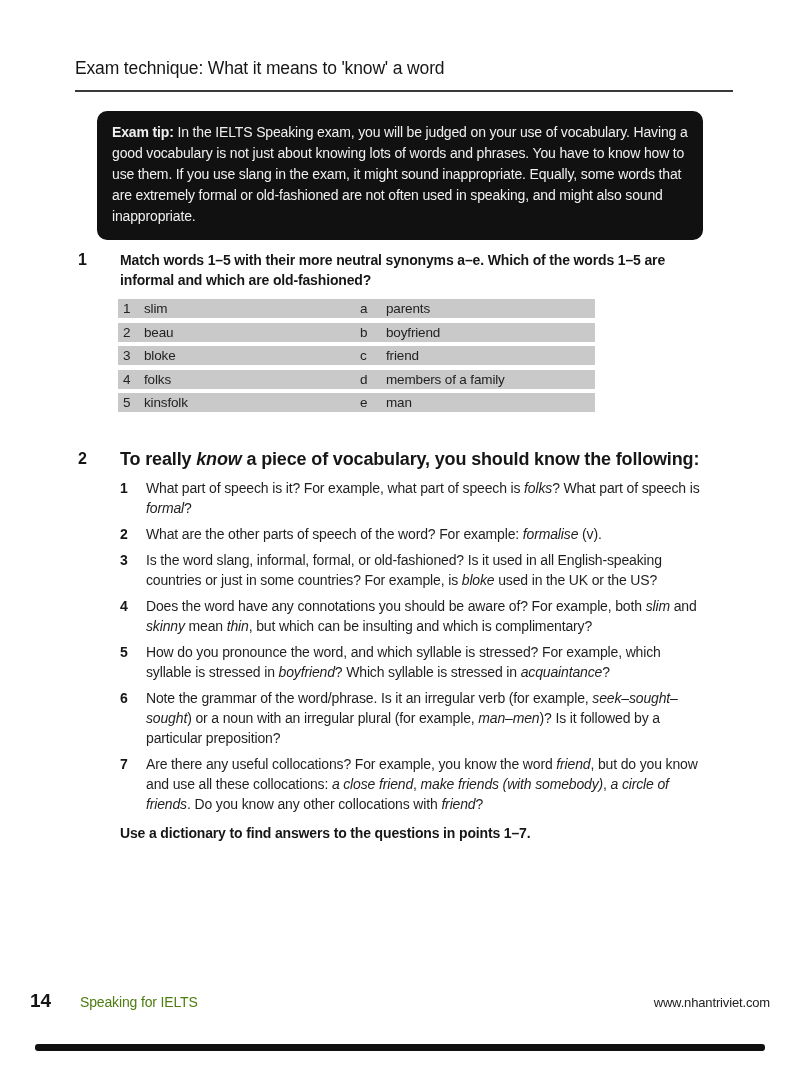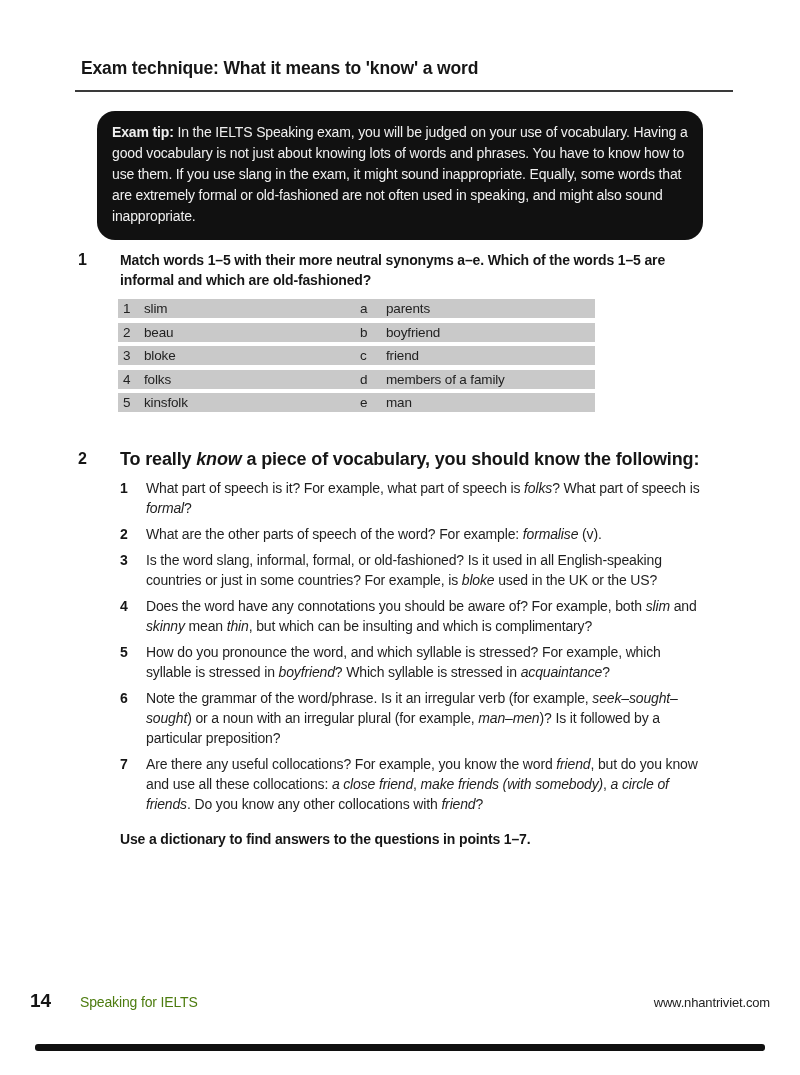--- a/index.html
+++ b/index.html
@@ -10,31 +10,31 @@
   *{margin:0;padding:0;box-sizing:border-box;}
   html,body{width:800px;height:1075px;}
   body{
     position:relative;
     background:#ffffff;
     font-family:"Liberation Sans","DejaVu Sans",sans-serif;
     color:var(--text);
     letter-spacing:-0.15px;
   }
   .page-title{
-    position:absolute;left:81px;top:58px;width:660px;
-    font-size:17.5px;font-weight:bold;color:#161616;
+    position:absolute;left:75px;top:58px;width:660px;
+    font-size:17.5px;font-weight:normal;color:#161616;
   }
   .title-rule{
     position:absolute;left:75px;top:90px;width:658px;height:2px;
     background:#3a3a3a;
   }
   .tip-box{
     position:absolute;left:97px;top:111px;width:606px;
     background:var(--tip-bg);
-    border-radius:18px;
+    border-radius:10px;
     padding:11px 15px 13px 15px;
     color:#f0f0f0;
     font-size:14px;line-height:21px;
   }
   .exercise{
     position:absolute;display:flex;
   }
   .ex1{left:78px;top:251px;width:652px;}
   .ex2{left:78px;top:450px;width:652px;}
   .ex-num{
@@ -67,21 +67,21 @@
     display:flex;margin-bottom:6px;max-width:586px;
   }
   .li-num{
     flex:0 0 26px;font-size:14px;line-height:20px;font-weight:bold;color:#161616;
   }
   .li-text{
     flex:1;font-size:14px;line-height:20px;color:#1f1f1f;
   }
   .ex2-closing{
     font-size:14px;line-height:19px;font-weight:bold;color:#161616;
-    margin-top:16px;
+    margin-top:10px;
   }
   .footer{
     position:absolute;left:0;top:990px;width:800px;height:30px;padding-left:20px;
   }
   .footer-pagenum{
     position:absolute;left:30px;top:0;
     font-size:19px;font-weight:bold;color:#141414;
   }
   .footer-book{
     position:absolute;left:80px;top:4px;

